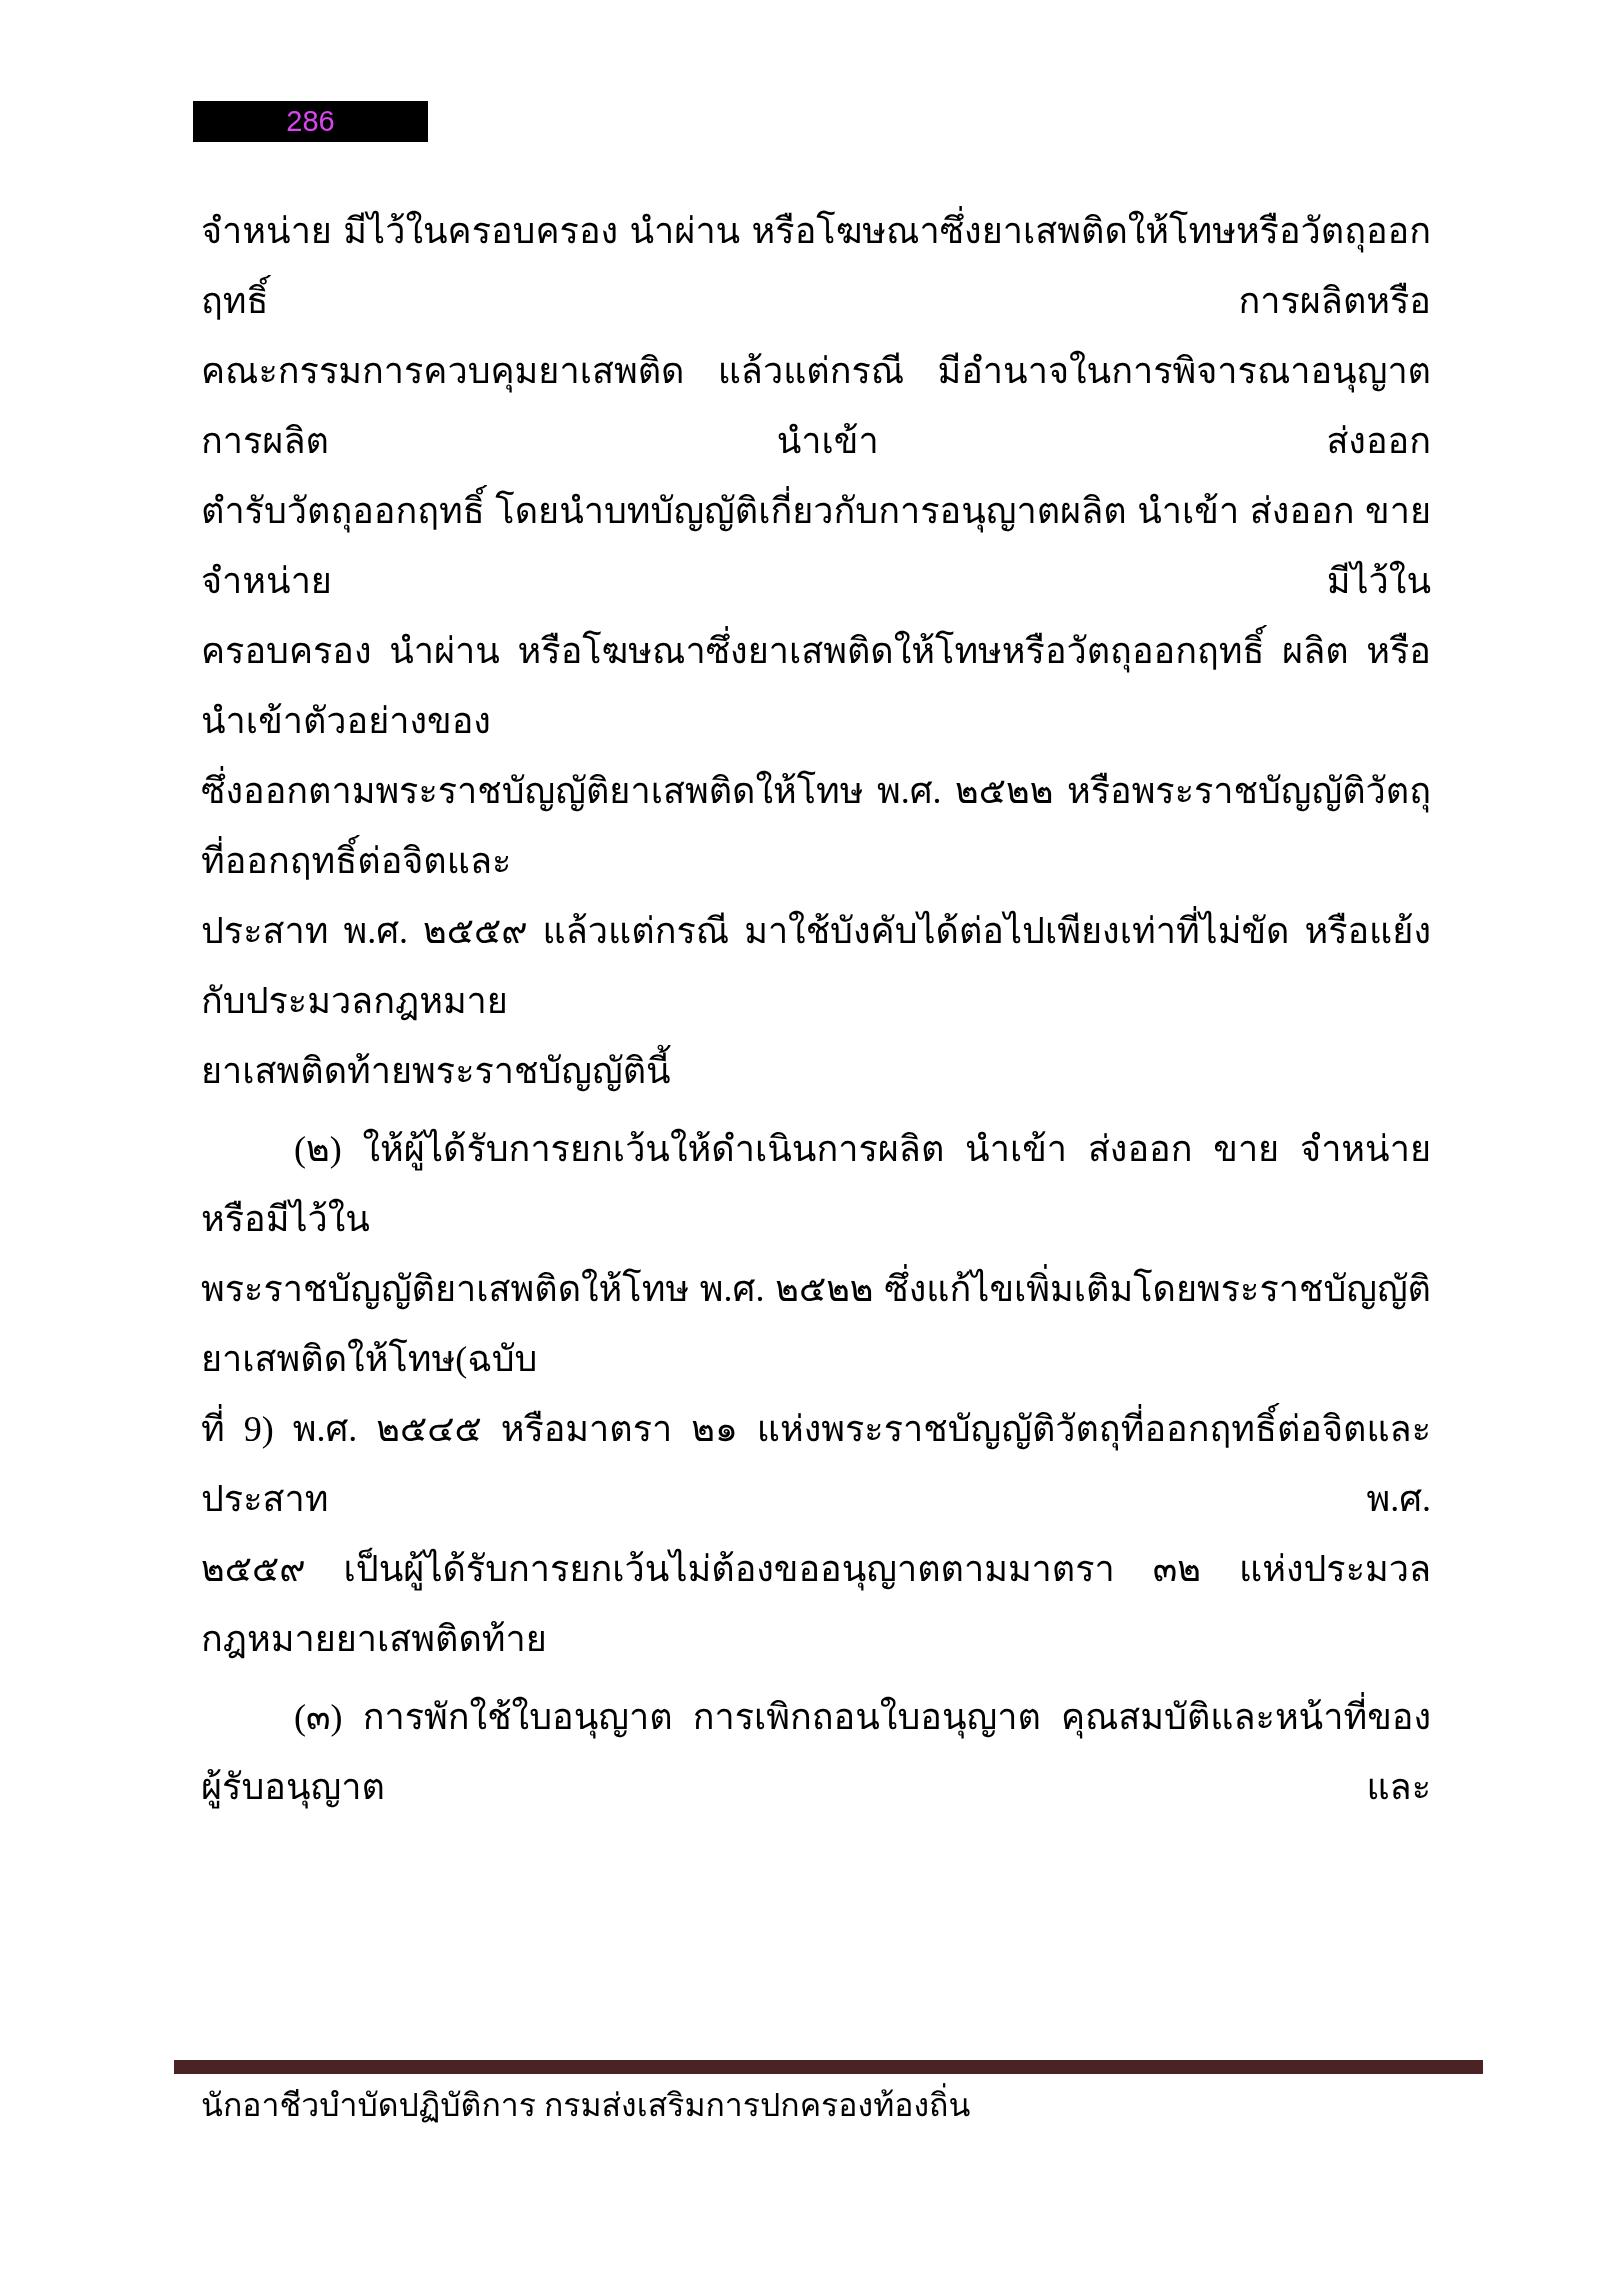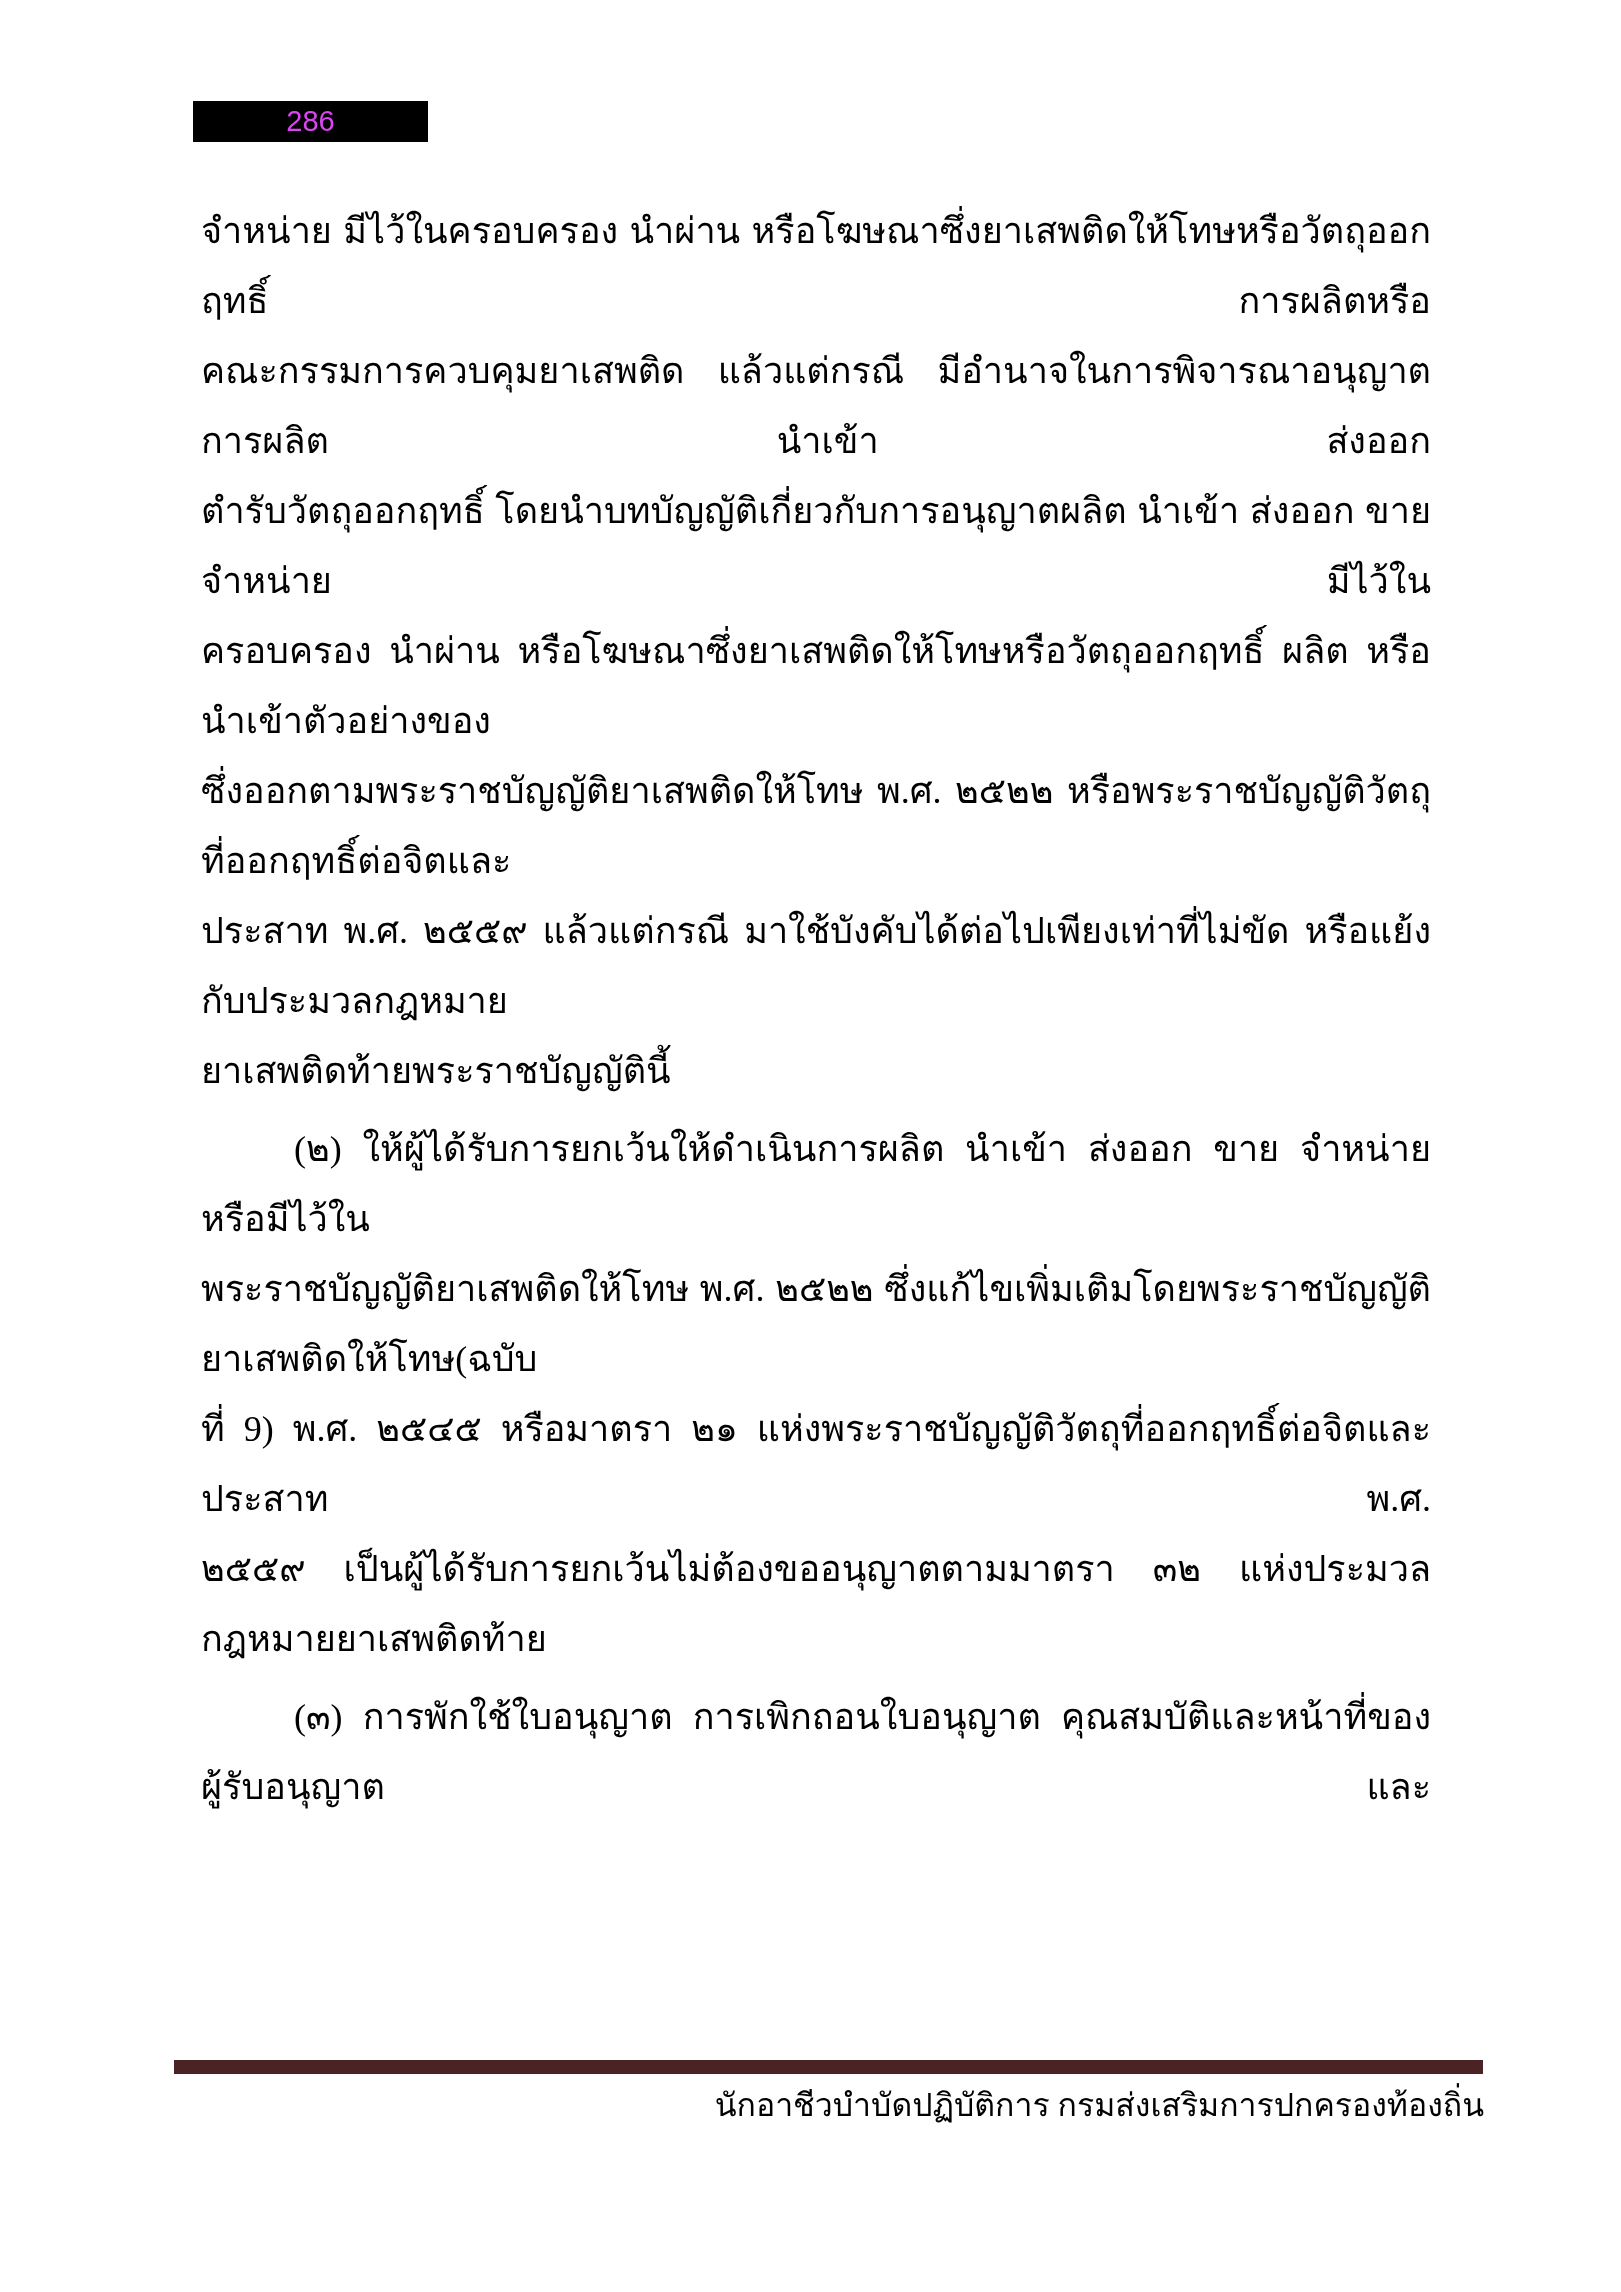--- a/index.html
+++ b/index.html
@@ -30,21 +30,21 @@
   .ln.j { text-align: justify; text-align-last: justify; }
   .ln.ind { text-indent: 93px; }
   .footer-rule {
     position: absolute; left: 174px; top: 2060px;
     width: 1309px; height: 13.7px;
     background: #4b2325;
   }
   .footer-text {
     position: absolute; left: 201px; top: 2084px;
     width: 1283px;
-    text-align: right;
+    text-align: left;
     font-size: 32px; line-height: 43px;
   }
 </style>
 </head>
 <body>
 
 <div class="pagenum">286</div>
 
 <div class="content">
 

